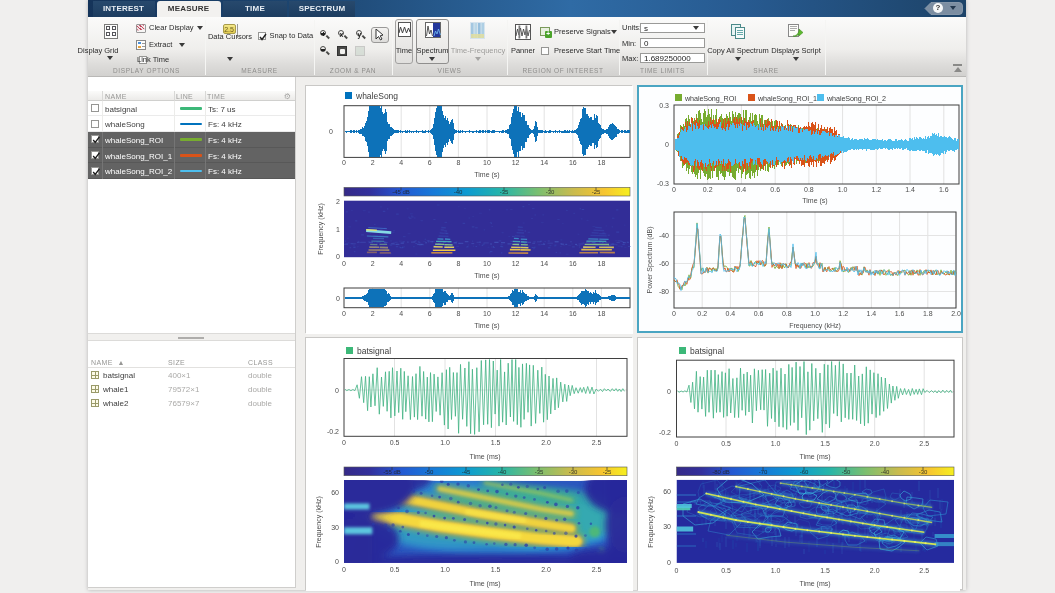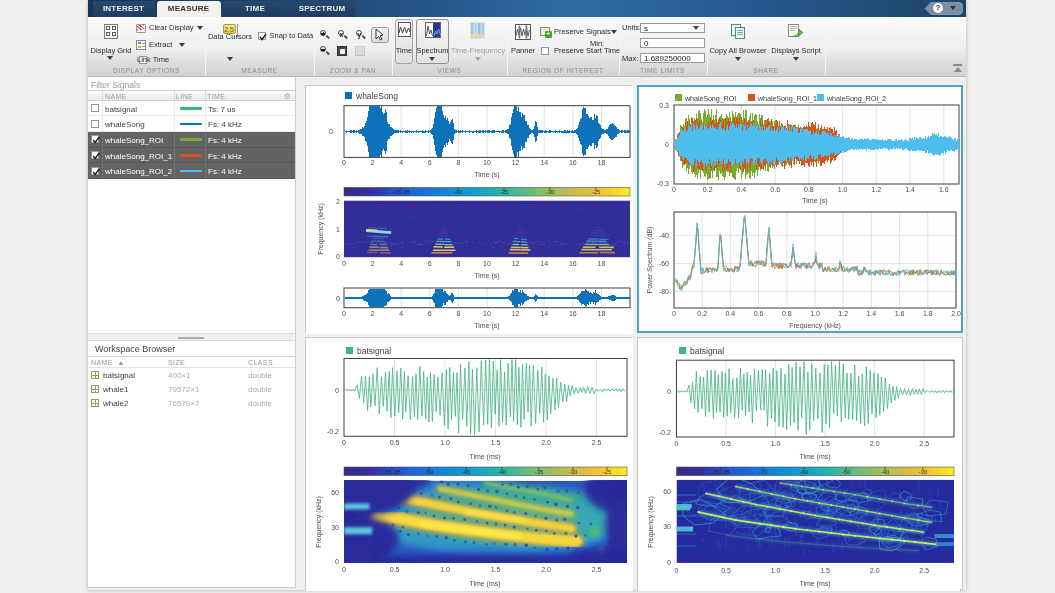--- a/index.html
+++ b/index.html
@@ -44,21 +44,21 @@
       <div class="seclabel" style="left:195px;width:140px">ZOOM &amp; PAN</div>
       <div class="seclabel" style="left:291.5px;width:140px">VIEWS</div>
       <div class="seclabel" style="left:405px;width:140px">REGION OF INTEREST</div>
       <div class="seclabel" style="left:504.5px;width:140px">TIME LIMITS</div>
       <div class="seclabel" style="left:608px;width:140px">SHARE</div>
       <div class="abs" style="left:15.5px;top:7px;width:14px;height:15px;border:1px solid #7a7a78;background:#fdfdfc"></div>
 <div class="abs" style="left:17.5px;top:9px;width:4px;height:4px;border:1px solid #55555a"></div>
 <div class="abs" style="left:23.5px;top:9px;width:4px;height:4px;border:1px solid #55555a"></div>
 <div class="abs" style="left:17.5px;top:15px;width:4px;height:4px;border:1px solid #55555a"></div>
 <div class="abs" style="left:23.5px;top:15px;width:4px;height:4px;border:1px solid #55555a"></div>
-      <div class="rtext" style="left:23px;top:28.5px;transform:translateX(-50%)">Display Grid</div>
+      <div class="rtext" style="left:10px;top:28.5px;transform:translateX(-50%)">Display Grid</div>
       <div class="caret" style="left:18.5px;top:39px"></div>
       <div class="abs" style="left:48px;top:6.5px;width:10px;height:9px;background:#f7f6f5;border:1px solid #999;border-radius:1px"></div>
 <div class="abs" style="left:49px;top:8px;width:7px;height:5px;background:repeating-linear-gradient(45deg,#c2485e 0 1px,#f2e4e6 1px 2.5px);transform:rotate(-8deg)"></div>
       <div class="rtext" style="left:61px;top:6.2px">Clear Display</div>
       <div class="caret" style="left:108.5px;top:8.7px"></div>
       <div class="abs" style="left:48px;top:23px;width:10px;height:9.5px;background:#fdfdfc;border:1px solid #888"></div>
 <div class="abs" style="left:49.5px;top:25px;width:3px;height:2px;background:#4a90d9"></div>
 <div class="abs" style="left:54px;top:25.5px;width:3px;height:1px;background:#999"></div>
 <div class="abs" style="left:49.5px;top:28.5px;width:3px;height:2px;background:#e8a33d"></div>
 <div class="abs" style="left:54px;top:29px;width:3px;height:1px;background:#999"></div>
@@ -129,47 +129,44 @@
       <div class="rtext" style="left:435px;top:28.5px;transform:translateX(-50%)">Panner</div>
       <div class="abs" style="left:452px;top:10px;width:10px;height:9px;background:#e8f0e0;border:1px solid #7a9a5a"></div>
 <div class="abs" style="left:457px;top:14px;width:6.5px;height:6.5px;background:#4aa32a;border-radius:1px;font-size:6.5px;color:#fff;text-align:center;line-height:6.5px;font-weight:bold">+</div>
       <div class="rtext" style="left:466px;top:10px">Preserve Signals</div>
       <div class="caret" style="left:522.5px;top:12.5px"></div>
       <div class="cb" style="left:453px;top:30px"></div>
       <div class="rtext" style="left:466px;top:28.8px">Preserve Start Time</div>
       <div class="rtext" style="left:534px;top:6px">Units:</div>
 <div class="abs" style="left:552px;top:5.5px;width:65px;height:10px;background:#fff;border:1px solid #9a9a98;font-size:8px;color:#222;padding-left:3px;line-height:9px">s</div>
       <div class="caret" style="left:604.5px;top:8.5px"></div>
-      <div class="rtext" style="left:502px;top:21.5px">Min:</div>
+      <div class="rtext" style="left:534px;top:21.5px">Min:</div>
 <div class="abs" style="left:552px;top:21px;width:65px;height:10px;background:#fff;border:1px solid #9a9a98;font-size:8px;color:#222;padding-left:3px;line-height:9px">0</div>
       <div class="rtext" style="left:534px;top:36.5px">Max:</div>
 <div class="abs" style="left:552px;top:36px;width:65px;height:10px;background:#fff;border:1px solid #9a9a98;font-size:8px;color:#222;padding-left:3px;line-height:9px">1.689250000</div>
       <div class="abs" style="left:643px;top:7px;width:10px;height:12px;background:#e8f4f4;border:1px solid #4a8a8a"></div>
 <div class="abs" style="left:647px;top:10px;width:10px;height:12px;background:#f6fbfb;border:1px solid #4a8a8a"></div>
 <div class="abs" style="left:649px;top:13px;width:6px;height:1px;background:#6aa"></div>
 <div class="abs" style="left:649px;top:15px;width:6px;height:1px;background:#6aa"></div>
 <div class="abs" style="left:649px;top:17px;width:6px;height:1px;background:#6aa"></div>
-      <div class="rtext" style="left:650px;top:28.5px;transform:translateX(-50%)">Copy All Browser</div>
+      <div class="rtext" style="left:650px;top:28.5px;transform:translateX(-50%)">Copy All Spectrum</div>
       <div class="caret" style="left:646.5px;top:39.5px"></div>
       <div class="abs" style="left:700px;top:6.5px;width:11px;height:13px;background:#fdfdfa;border:1px solid #888"></div>
 <div class="abs" style="left:702px;top:9px;width:7px;height:1px;background:#aaa"></div>
 <div class="abs" style="left:702px;top:11px;width:7px;height:1px;background:#aaa"></div>
 <div class="abs" style="left:702px;top:13px;width:5px;height:1px;background:#aaa"></div>
 <svg class="abs" style="left:704px;top:11px" width="12" height="10">
         <path d="M1 8 C4 8 6 6 7 3 L7 1 L11 4.5 L7 8 L7 6 C5 8 3 9 1 8 Z" fill="#5cb82e" stroke="#3a8a1a" stroke-width="0.5"></path>
       </svg>
       <div class="rtext" style="left:708px;top:28.5px;transform:translateX(-50%)">Displays Script</div>
       <div class="caret" style="left:704.5px;top:39.5px"></div>
       <div class="abs" style="left:865px;top:47px;width:9px;height:1.5px;background:#8a8a88"></div>
 <div class="abs" style="left:865.5px;top:50px;width:0;height:0;border-left:4px solid transparent;border-right:4px solid transparent;border-bottom:5px solid #8a8a88"></div>
     </div>
     <div id="lpanel">
-      <div class="abs" style="left:0;top:0;width:207px;height:14px;background:#fff;border-bottom:1px solid #d5d4d2">
-        <span style="position:absolute;left:3px;top:3px;font-size:8.5px;color:#9a9a98">Filter Signals</span>
-      </div>
       <div class="abs" style="left:0;top:14px;width:207px;height:9.5px;background:linear-gradient(#fbfbfa,#ecebe9);border-bottom:1px solid #d0d0ce">
 <span class="hdr7 abs" style="left:17px;top:1.5px">NAME</span>
         <span class="hdr7 abs" style="left:88px;top:1.5px">LINE</span>
         <span class="hdr7 abs" style="left:119px;top:1.5px">TIME</span>
 <span class="abs" style="right:4px;top:0.5px;font-size:8px;color:#a8a8a6">⚙</span>
 <span class="abs" style="left:13.5px;top:0;width:1px;height:9.5px;background:#d8d8d6"></span>
 <span class="abs" style="left:86px;top:0;width:1px;height:9.5px;background:#d8d8d6"></span>
 <span class="abs" style="left:117px;top:0;width:1px;height:9.5px;background:#d8d8d6"></span>
       </div>
       <div class="abs" style="left:0;top:23.5px;width:207px;height:15.7px;background:#fff;border-bottom:1px solid #ebebeb">
@@ -221,23 +218,20 @@
         </svg>
         <span class="abs" style="left:17px;top:4px;font-size:8px;color:#fff">whaleSong_ROI_2</span>
         <span class="abs" style="left:92px;top:6.5px;width:22px;height:2.5px;background:#4DBEEE;border-radius:1px"></span>
         <span class="abs" style="left:120px;top:4px;font-size:8px;color:#fff">Fs: 4 kHz</span>
         <span class="abs" style="left:13.5px;top:0;width:1px;height:15.7px;background:#757575"></span>
         <span class="abs" style="left:86px;top:0;width:1px;height:15.7px;background:#757575"></span>
         <span class="abs" style="left:117px;top:0;width:1px;height:15.7px;background:#757575"></span>
       </div>
       <div class="abs" style="left:0;top:256px;width:207px;height:8px;background:#f1f0ee;border-top:1px solid #dcdbd9;border-bottom:1px solid #dcdbd9">
 <span class="abs" style="left:90px;top:2.5px;width:26px;height:2.5px;border-top:1px solid #aeadab;border-bottom:1px solid #aeadab"></span>
-      </div>
-      <div class="abs" style="left:0;top:264px;width:207px;height:16px;background:#fff;border-bottom:1px solid #d8d7d5">
-        <span style="position:absolute;left:7px;top:3px;font-size:9px;color:#3d3d3d">Workspace Browser</span>
       </div>
       <div class="abs" style="left:0;top:280px;width:207px;height:11px;border-bottom:1px solid #e2e1df">
 <span class="hdr7 abs" style="left:3px;top:2px">NAME&nbsp;&nbsp;▲</span>
         <span class="hdr7 abs" style="left:80px;top:2px">SIZE</span>
         <span class="hdr7 abs" style="left:160px;top:2px">CLASS</span>
       </div>
       <div class="abs" style="left:0;top:291px;width:207px;height:14.2px">
 <span class="abs" style="left:3px;top:3px;width:8px;height:8px;background:#fdfbe8;border:1px solid #9a9a6a"></span>
 <span class="abs" style="left:6.5px;top:3px;width:1px;height:8px;background:#9a9a6a"></span>
 <span class="abs" style="left:3px;top:6.5px;width:8px;height:1px;background:#9a9a6a"></span>

